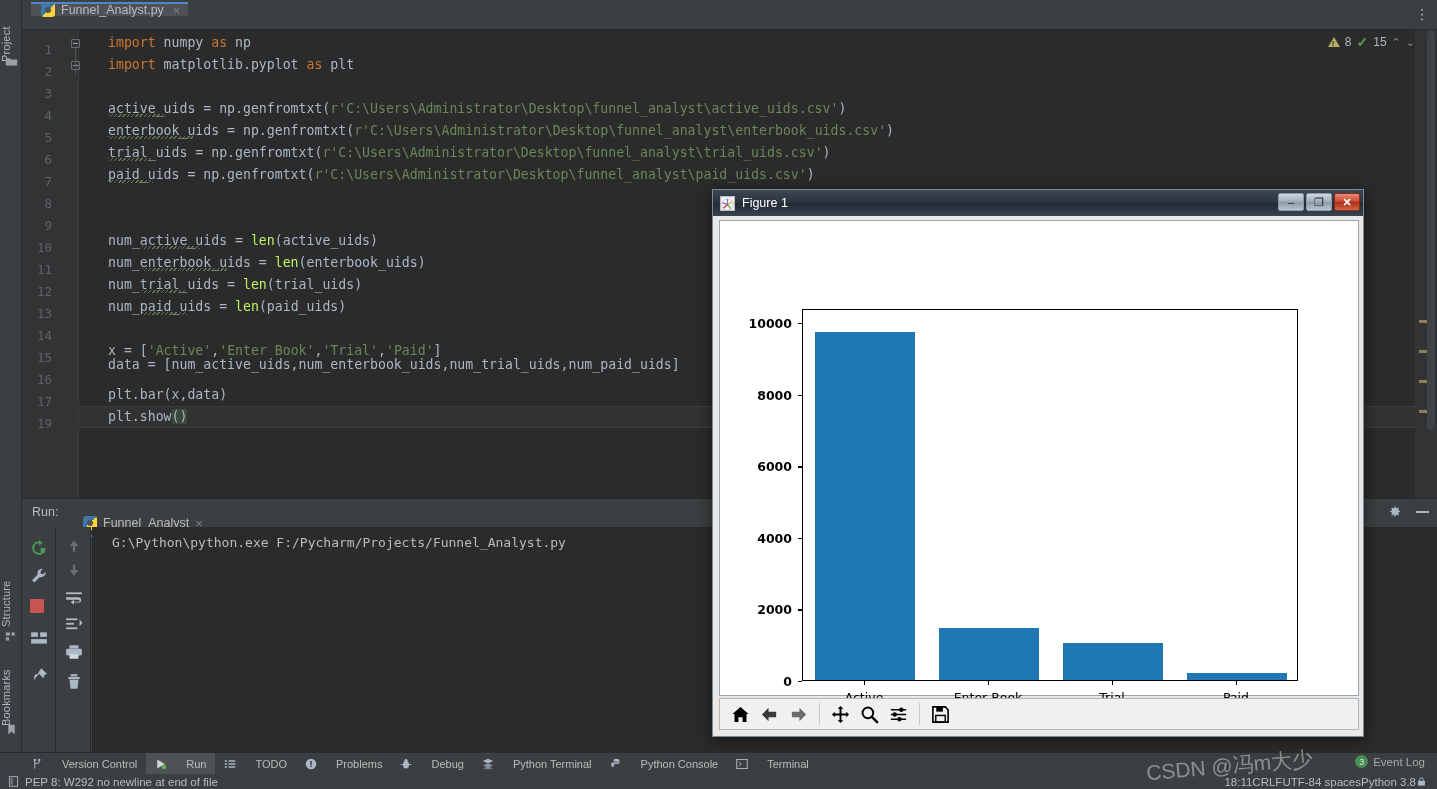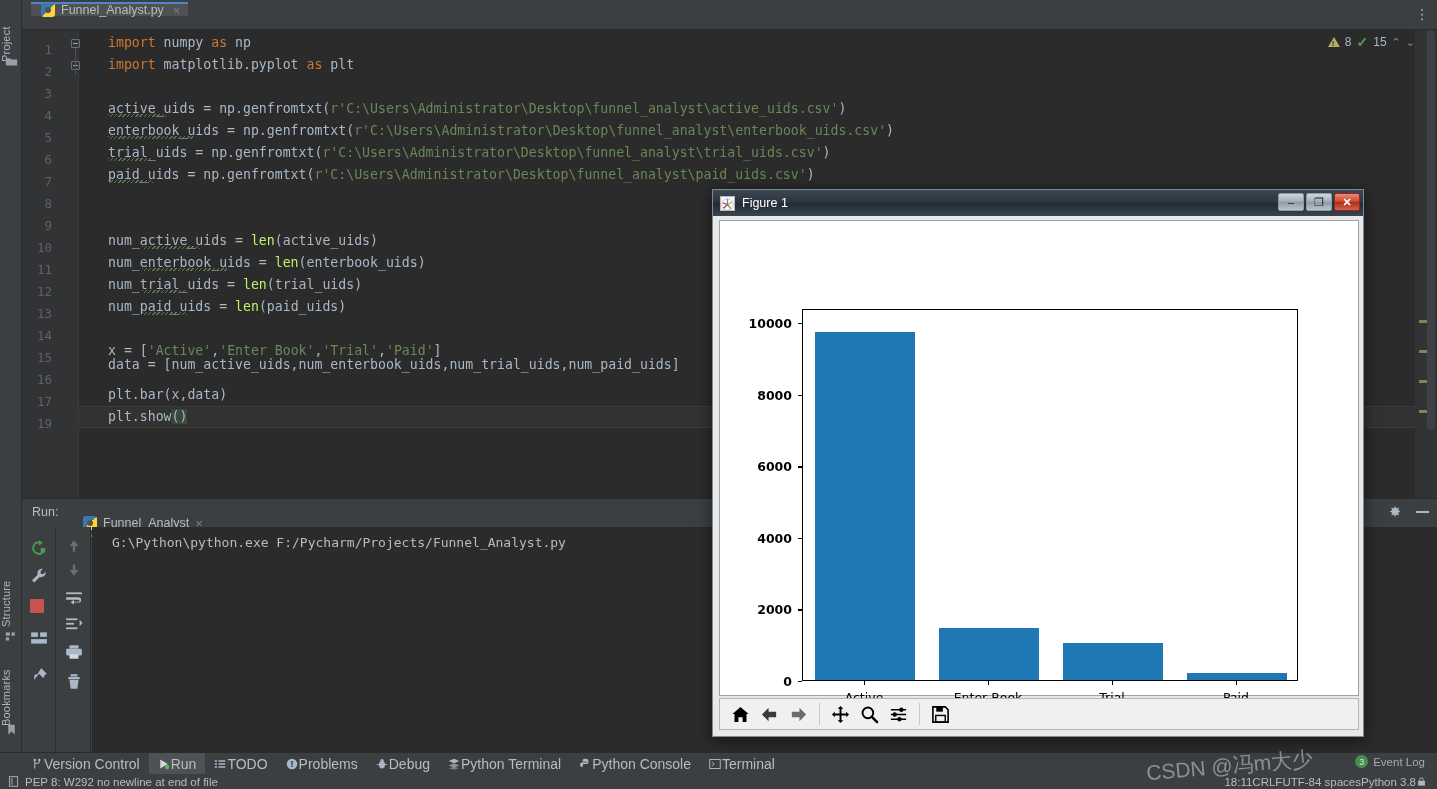--- a/index.html
+++ b/index.html
@@ -126,22 +126,22 @@
     font-family: "DejaVu Sans Mono", monospace; font-size: 13px;
     padding: 8px 0 0 20px; white-space: pre;
   }
 
   
   .bottombar {
     position: absolute; left: 0; top: 752px; width: 1437px; height: 22px;
     background: #3c3f41; border-top: 1px solid #2b2b2b;
     display: flex; align-items: center;
   }
-  .bt { display:flex; align-items:center; gap:1px; height:22px; padding:0 9px;
-        color:#bbbbbb; font-size:14px; }
+  .bt { display:flex; align-items:center; gap:19px; height:22px; padding:0 9px;
+        color:#bbbbbb; font-size:11px; }
   .bt.active { background:#4e5254; }
   .statusbar {
     position: absolute; left: 0; top: 774px; width: 1437px; height: 15px;
     background: #3c3f41; color: #bbbbbb; font-size: 11.5px;
   }
   .st-left{position:absolute;left:8px;top:0;display:flex;align-items:center;gap:6px;height:15px;}
   .st-right{position:absolute;right:10px;top:0;display:flex;align-items:center;height:15px;}
 
   
   .figwin {

